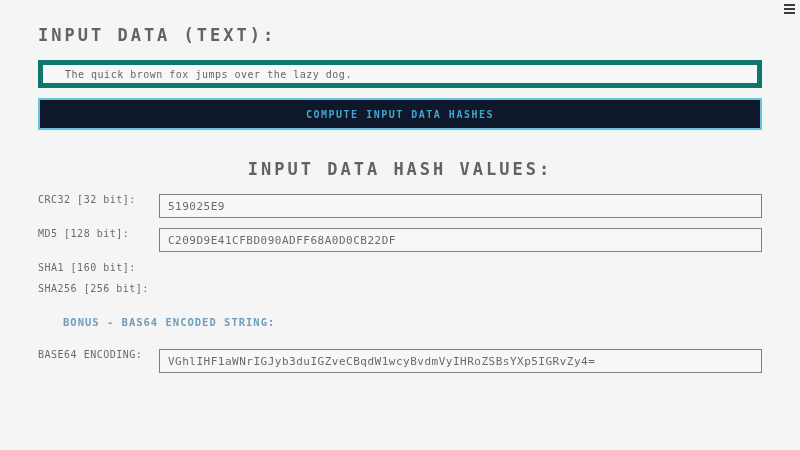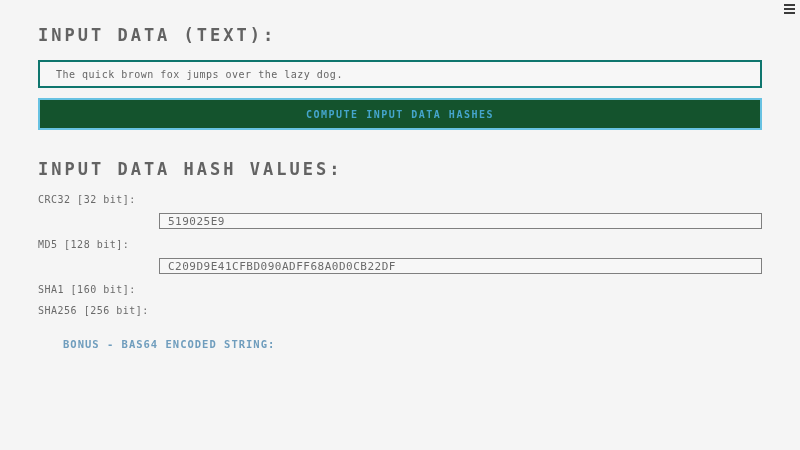--- a/index.html
+++ b/index.html
@@ -23,42 +23,43 @@
   .section-title {
     font-size: 17px;
     font-weight: bold;
     letter-spacing: 3px;
     color: #636363;
     margin: 0 0 14px 0;
     line-height: 22px;
   }
   .section-title.second {
     margin-top: 28px;
+    text-align: center;
   }
   .text-input {
     display: block;
     width: 100%;
     box-sizing: border-box;
     height: 28px;
-    border: 2px solid #0f766e;
+    border: 5px solid #0f766e;
     background: #f7f7f7;
     font-family: "DejaVu Sans Mono", "Liberation Mono", monospace;
     font-size: 10px;
     letter-spacing: 0.5px;
     color: #666666;
-    padding: 0 16px;
+    padding: 0 22px;
     outline: none;
   }
   .compute-btn {
     display: block;
     width: 100%;
     box-sizing: border-box;
     height: 32px;
     margin-top: 10px;
-    background: #14532d;
+    background: #0f172a;
     border: 2px solid #68c2e2;
     color: #45a5cd;
     font-family: "DejaVu Sans Mono", "Liberation Mono", monospace;
     font-size: 10px;
     font-weight: bold;
     letter-spacing: 1.5px;
     cursor: pointer;
   }
   .hash-row {
     display: flex;
@@ -68,30 +69,29 @@
   .hash-label {
     width: 121px;
     flex-shrink: 0;
     font-size: 10px;
     letter-spacing: 0.5px;
     color: #6a6a6a;
   }
   .hash-value {
     flex: 1;
     box-sizing: border-box;
-    height: 16px;
+    height: 24px;
     border: 1px solid #7f7f7f;
     background: #f7f7f7;
     font-family: "DejaVu Sans Mono", "Liberation Mono", monospace;
     font-size: 11px;
     letter-spacing: 0.5px;
     color: #6a6a6a;
     padding: 0 8px;
     outline: none;
-    margin-top: 19px;
   }
   .bonus-title {
     color: #6f9dbd;
     font-size: 10.5px;
     font-weight: bold;
     letter-spacing: 1px;
     margin: 22px 0 21px 0;
     padding-left: 25px;
   }
   .corner-icon {
@@ -142,14 +142,18 @@
   <div class="hash-row">
     <div class="hash-label">SHA1 [160 bit]:</div>
   </div>
 
   <div class="hash-row">
     <div class="hash-label">SHA256 [256 bit]:</div>
   </div>
 
   <div class="bonus-title">BONUS - BAS64 ENCODED STRING:</div>
 
+  <div class="hash-row">
+    <div class="hash-label">BASE64 ENCODING:</div>
+    <input type="text" readonly="" class="hash-value" value="VGhlIHF1aWNrIGJyb3duIGZveCBqdW1wcyBvdmVyIHRoZSBsYXp5IGRvZy4=" style="">
+  </div>
 
 </div>
 
 </body></html>

